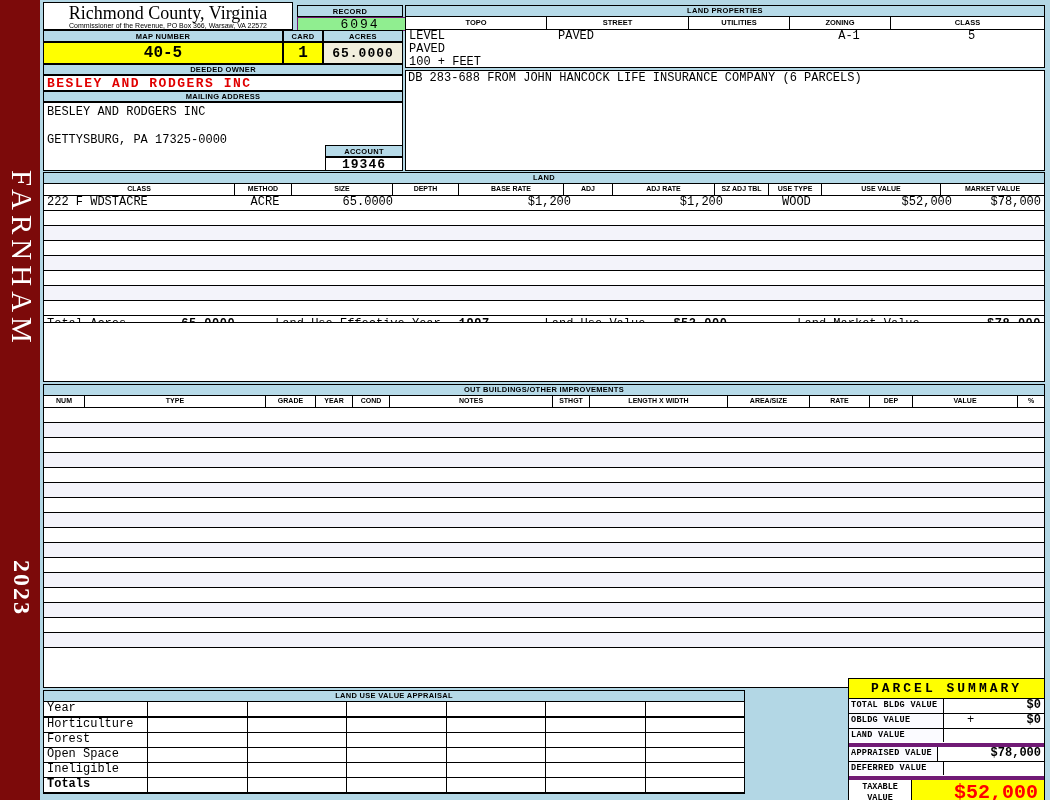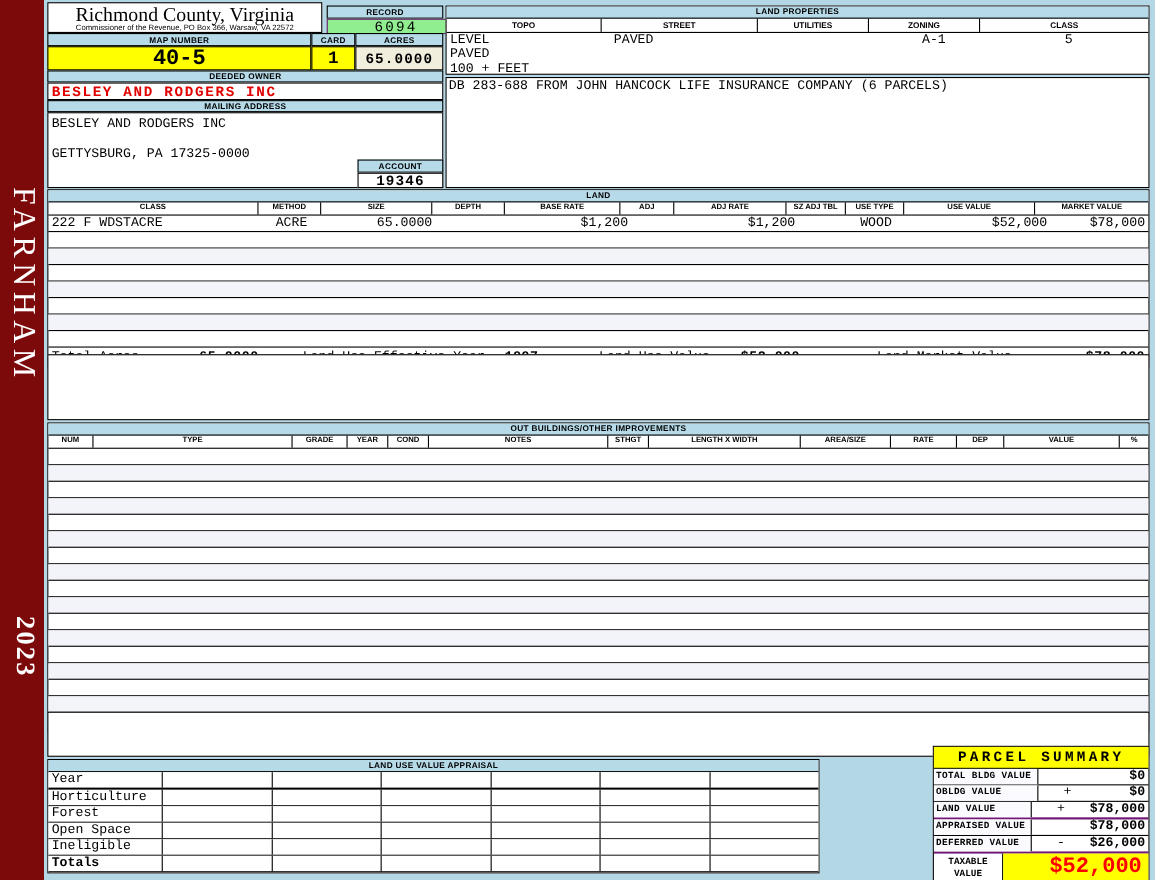--- a/index.html
+++ b/index.html
@@ -32,21 +32,21 @@
   #lp-cols{display:flex;height:12px;border-bottom:1px solid #000;}
   .lpc{font-size:7.5px;font-weight:bold;text-align:center;line-height:11px;border-right:1px solid #000;}
   .lpc:last-child{border-right:none;}
   #lp-body{display:flex;height:39px;font-size:12px;line-height:13px;}
   .lp-colbody{overflow:hidden;}
   
   #mapnum-hdr{left:43px;top:30px;width:240px;height:12px;line-height:11px;}
   #card-hdr{left:283px;top:30px;width:40px;height:12px;line-height:11px;}
   #acres-hdr{left:323px;top:30px;width:80px;height:12px;line-height:11px;}
   .bigval{border:1px solid #000;font-weight:bold;text-align:center;}
-  #mapnum-val{left:43px;top:42px;width:240px;height:22px;background:#ffff00;font-size:20px;line-height:21px;}
+  #mapnum-val{left:43px;top:42px;width:240px;height:22px;background:#ffff00;font-size:16px;line-height:21px;}
   #card-val{left:283px;top:42px;width:40px;height:22px;background:#ffff00;font-size:16px;line-height:21px;}
   #acres-val{left:323px;top:42px;width:80px;height:22px;background:#f1eedd;font-size:13px;line-height:21px;letter-spacing:1px;}
   
   #deeded-hdr{left:43px;top:64px;width:360px;height:11px;line-height:10px;}
   #owner-val{left:43px;top:75px;width:360px;height:16px;font-size:13px;font-weight:bold;
              color:#e00000;padding:1px 0 0 3px;letter-spacing:1.5px;line-height:13px;}
   #mailing-hdr{left:43px;top:91px;width:360px;height:11px;line-height:10px;}
   #addr-box{left:43px;top:102px;width:360px;height:69px;font-size:12px;line-height:14px;
             padding:2px 0 0 3px;}
   .addr-line{height:14px;white-space:pre;}
@@ -84,21 +84,21 @@
   .ap-row.yr{border-bottom:2px solid #000;}
   .ap-label{width:100px;font-size:12px;line-height:13px;padding-left:3px;border-right:1px solid #000;}
   .ap-row.tot .ap-label{font-weight:bold;}
   .ap-c{flex:1;border-right:1px solid #000;}
   .ap-c:last-child{border-right:none;}
   
   #parcel{left:848px;top:678px;width:197px;background:#fff;border:1px solid #000;z-index:5;}
   #ps-title{height:19px;background:#ffff00;border-bottom:1px solid #000;font-weight:bold;
             font-size:13px;text-align:center;line-height:19px;letter-spacing:3px;}
   .ps-row{display:flex;height:14px;border-bottom:1px solid #000;gap:20px;}
-  .ps-row.thick{border-bottom:2px solid #701a75;}
+  .ps-row.thick{border-bottom:4px solid #701a75;flex-direction:column;}
   .ps-label{width:92px;background:#fbfbff;font-size:8.5px;font-weight:bold;line-height:13px;
             padding-left:2px;border-right:1px solid #000;letter-spacing:.3px;}
   .ps-op{width:13px;font-size:12px;text-align:center;line-height:13px;}
   .ps-val{flex:1;font-size:12px;font-weight:bold;text-align:right;padding-right:3px;line-height:13px;}
   #ps-tax{display:flex;height:26px;}
   #ps-tax .ps-taxlabel{width:62px;font-size:8.5px;font-weight:bold;text-align:center;
             line-height:11px;padding-top:2px;border-right:1px solid #000;}
   #ps-tax .ps-taxval{flex:1;background:#ffff00;color:#ff0000;font-size:20px;font-weight:bold;
             text-align:right;padding-right:6px;line-height:25px;}
 </style>

